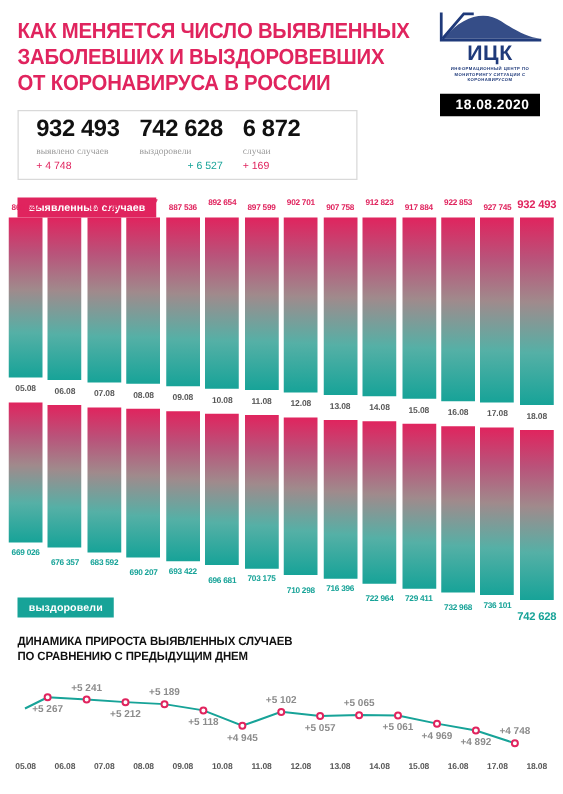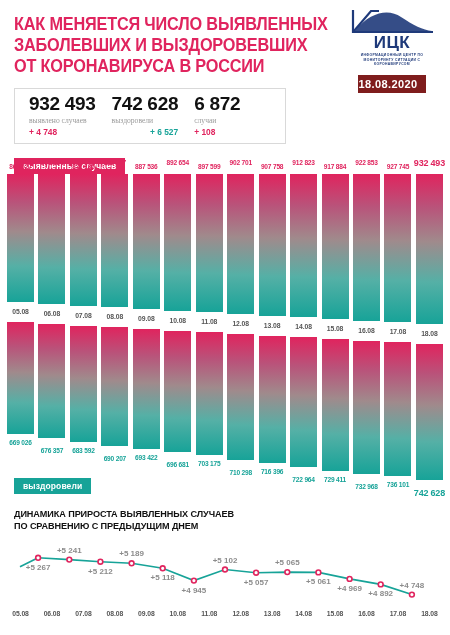--- a/index.html
+++ b/index.html
@@ -59,26 +59,26 @@
     line-height: 4.6px;
     letter-spacing: 0.35px;
     color: #1f3a7a;
     font-weight: bold;
     text-transform: uppercase;
     margin-top: 2px;
   }
   .date-badge {
     display: inline-block;
     margin-top: 8px;
-    background: #7f1d1d;
+    background: #000000;
     color: #ffffff;
     font-weight: bold;
     font-size: 11px;
     letter-spacing: 0.4px;
-    padding: 3px 8px 3px 0;
+    padding: 3px 8px 3px 12px;
     text-align: center;
   }
 
   
   .stats-box {
     position: absolute;
     left: 14px;
     top: 88px;
     width: 272px;
     height: 56px;
@@ -98,21 +98,21 @@
   }
   .stat-label {
     font-size: 7.6px;
     color: #9a9a9a;
     line-height: 12px;
     margin-top: 1px;
     font-family: Liberation Serif, serif;
   }
   .stat-delta {
     font-size: 8.4px;
-    font-weight: bold;
+    font-weight: normal;
     line-height: 11px;
   }
   .delta-pink { color: #e0245e; }
   .delta-teal { color: #17a398; text-align: right; }
 
   
   .chart-wrap {
     position: absolute;
     left: 0;
     top: 156px;
@@ -255,21 +255,21 @@
     <div class="stat-delta delta-pink">+ 4 748</div>
   </div>
   <div class="stat">
     <div class="stat-num">742 628</div>
     <div class="stat-label">выздоровели</div>
     <div class="stat-delta delta-teal">+ 6 527</div>
   </div>
   <div class="stat">
     <div class="stat-num">6 872</div>
     <div class="stat-label">случаи</div>
-    <div class="stat-delta delta-pink">+ 108</div>
+    <div class="stat-delta delta-pink">+ 169</div>
   </div>
 </div>
 
 <div class="chart-wrap">
   <span class="tag tag-cases">выявленные случаев</span>
   <span class="tag tag-recov">выздоровели</span>
   <div class="columns" id="bar-columns">
       <div class="col">
         <div class="val-top" style="margin-bottom: 0px; margin-top: 4px;">866 627</div>
         <div class="bar bar-top" style="height: 128px;"></div>

